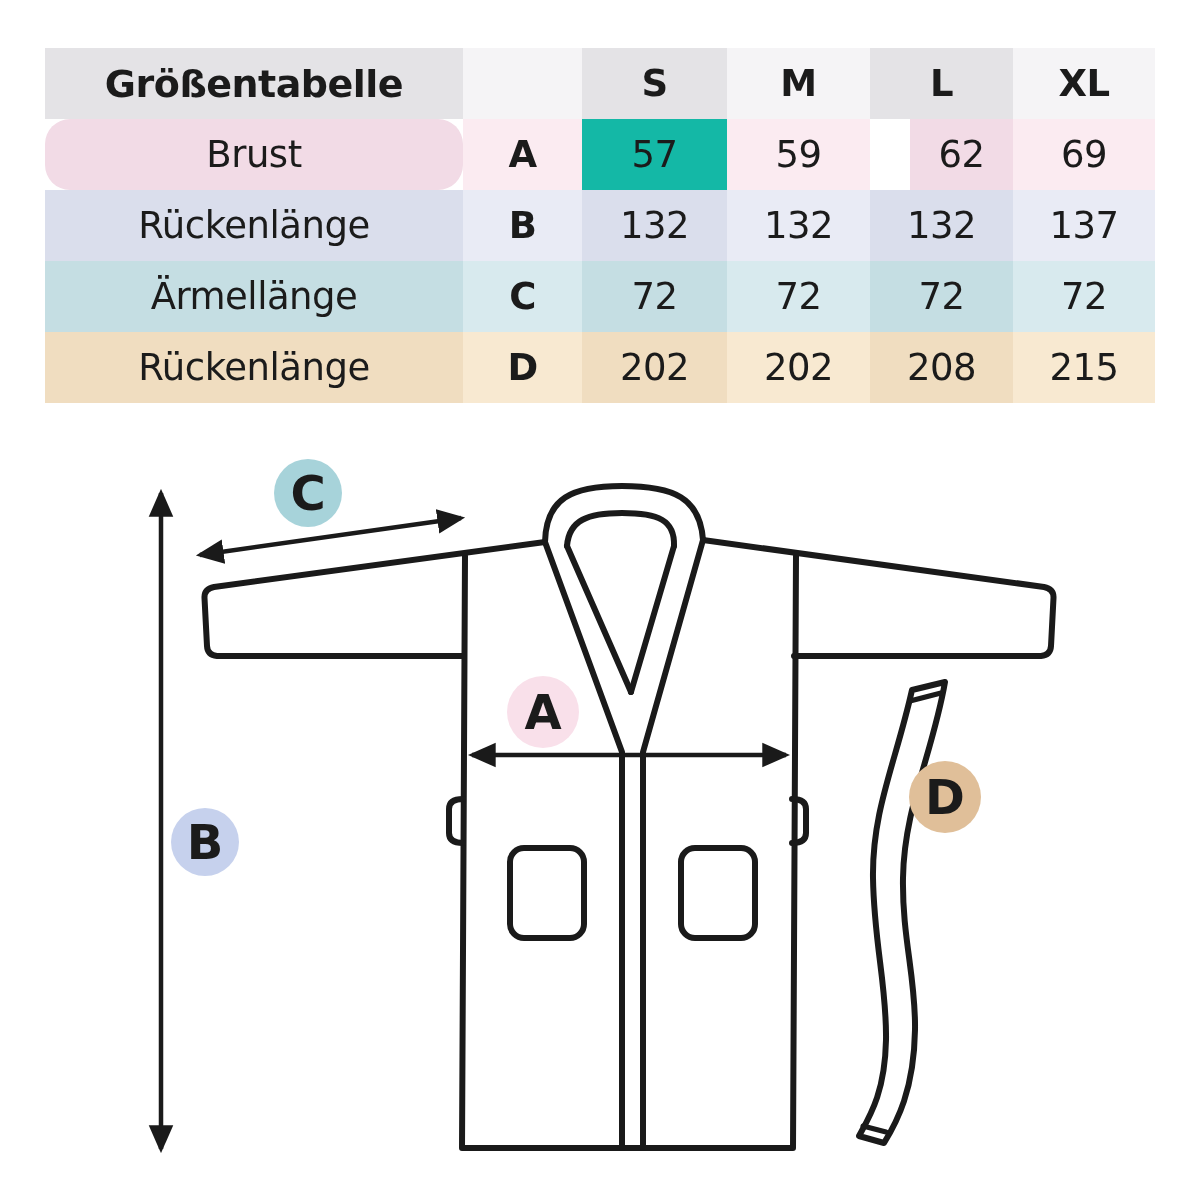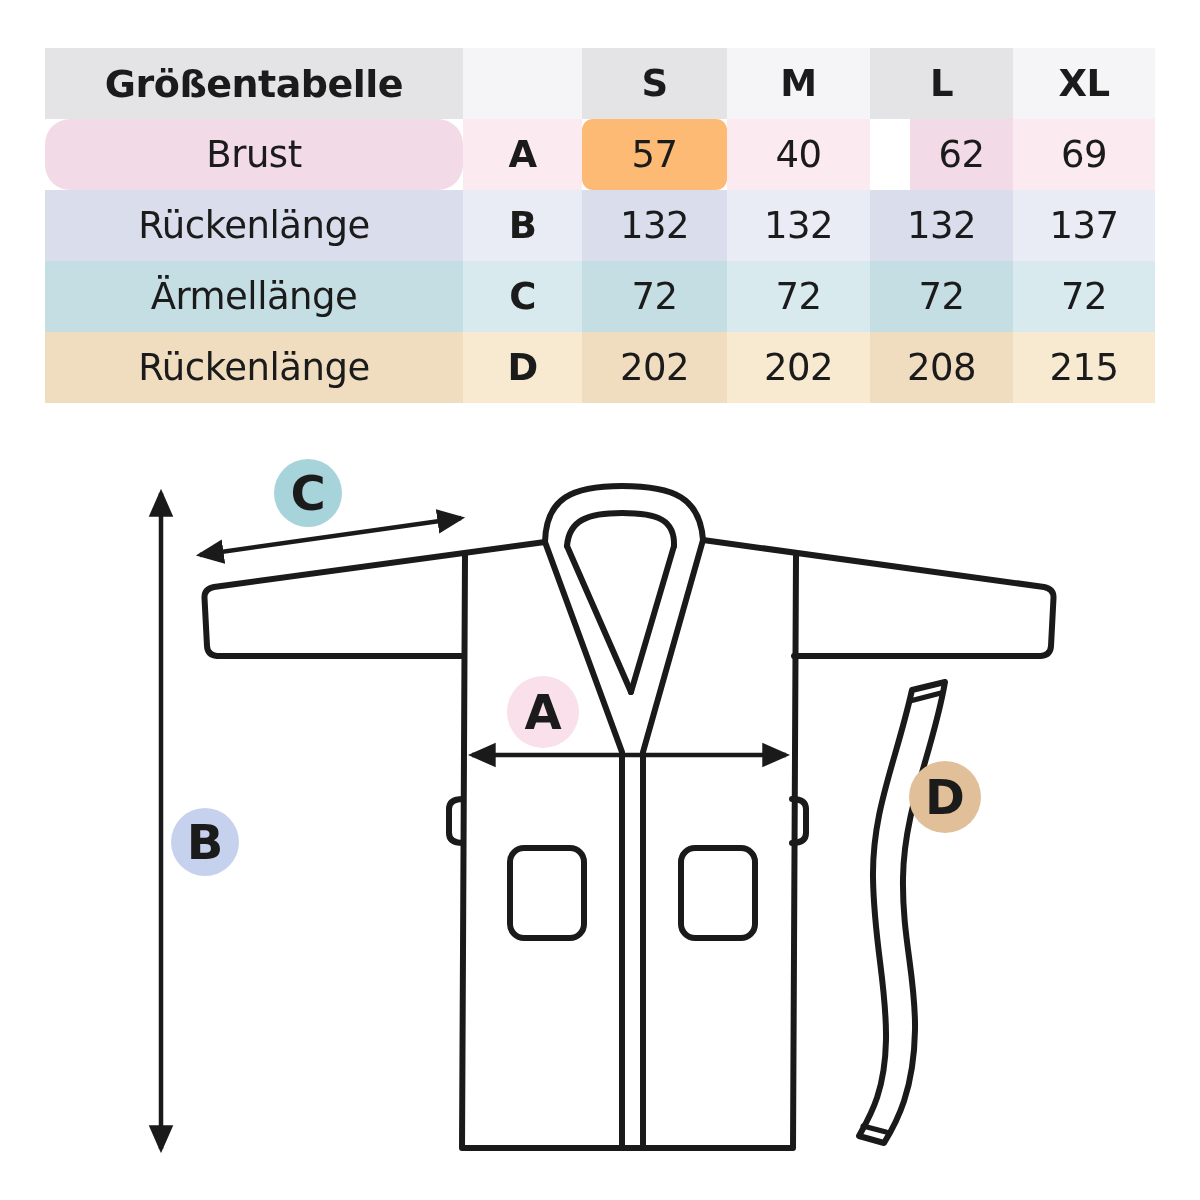--- a/index.html
+++ b/index.html
@@ -42,22 +42,22 @@
 
   <div id="size-grid" class="size-table">
       <div class="cell title" style="background: rgb(228, 227, 230);">Größentabelle</div>
       <div class="cell" style="background: rgb(245, 244, 246);"></div>
       <div class="cell size" style="background: rgb(228, 227, 230);">S</div>
       <div class="cell size" style="background: rgb(245, 244, 246);">M</div>
       <div class="cell size" style="background: rgb(228, 227, 230);">L</div>
       <div class="cell size" style="background: rgb(245, 244, 246); text-align: right;">XL</div>
       <div class="cell label" style="background: rgb(242, 219, 230); border-radius: 25px;">Brust</div>
       <div class="cell letter" style="background: rgb(251, 235, 241);">A</div>
-      <div class="cell value" style="background: #fdba74; border-radius: 11px;">57</div>
-      <div class="cell value" style="background: rgb(251, 235, 241);">40</div>
+      <div class="cell value" style="background: #14b8a6;">57</div>
+      <div class="cell value" style="background: rgb(251, 235, 241);">59</div>
       <div class="cell value" style="background: rgb(242, 219, 230); margin-left: 40px;">62</div>
       <div class="cell value" style="background: rgb(251, 235, 241);">69</div>
       <div class="cell label" style="background: rgb(218, 222, 236);">Rückenlänge</div>
       <div class="cell letter" style="background: rgb(233, 235, 245);">B</div>
       <div class="cell value" style="background: rgb(218, 222, 236);">132</div>
       <div class="cell value" style="background: rgb(233, 235, 245);">132</div>
       <div class="cell value" style="background: rgb(218, 222, 236);">132</div>
       <div class="cell value" style="background: rgb(233, 235, 245);">137</div>
       <div class="cell label" style="background: rgb(197, 222, 227);">Ärmellänge</div>
       <div class="cell letter" style="background: rgb(216, 234, 238);">C</div>

